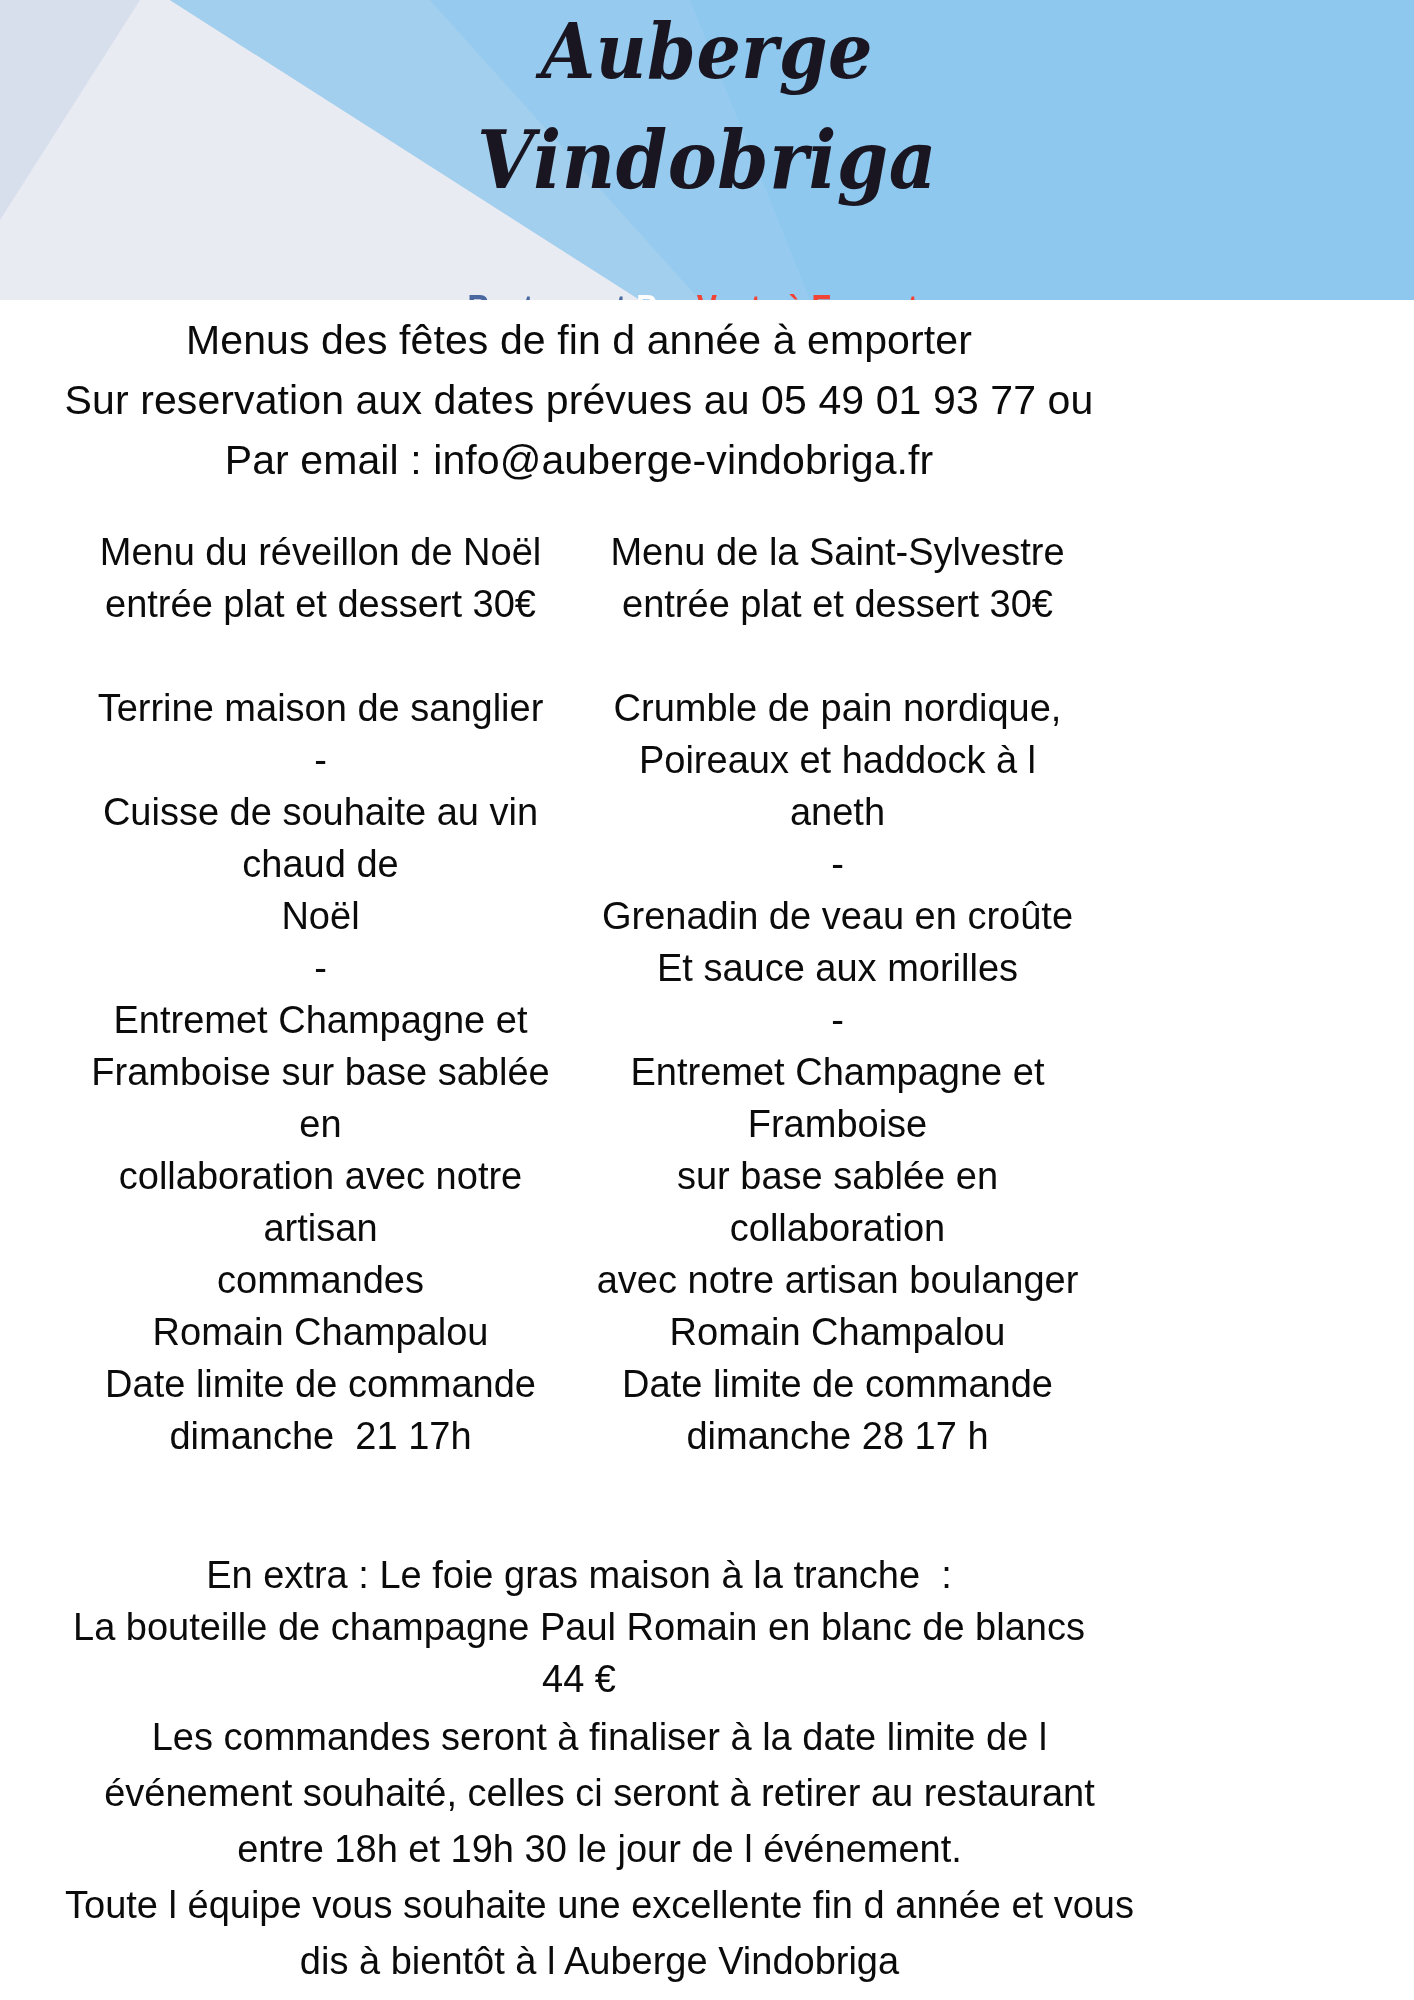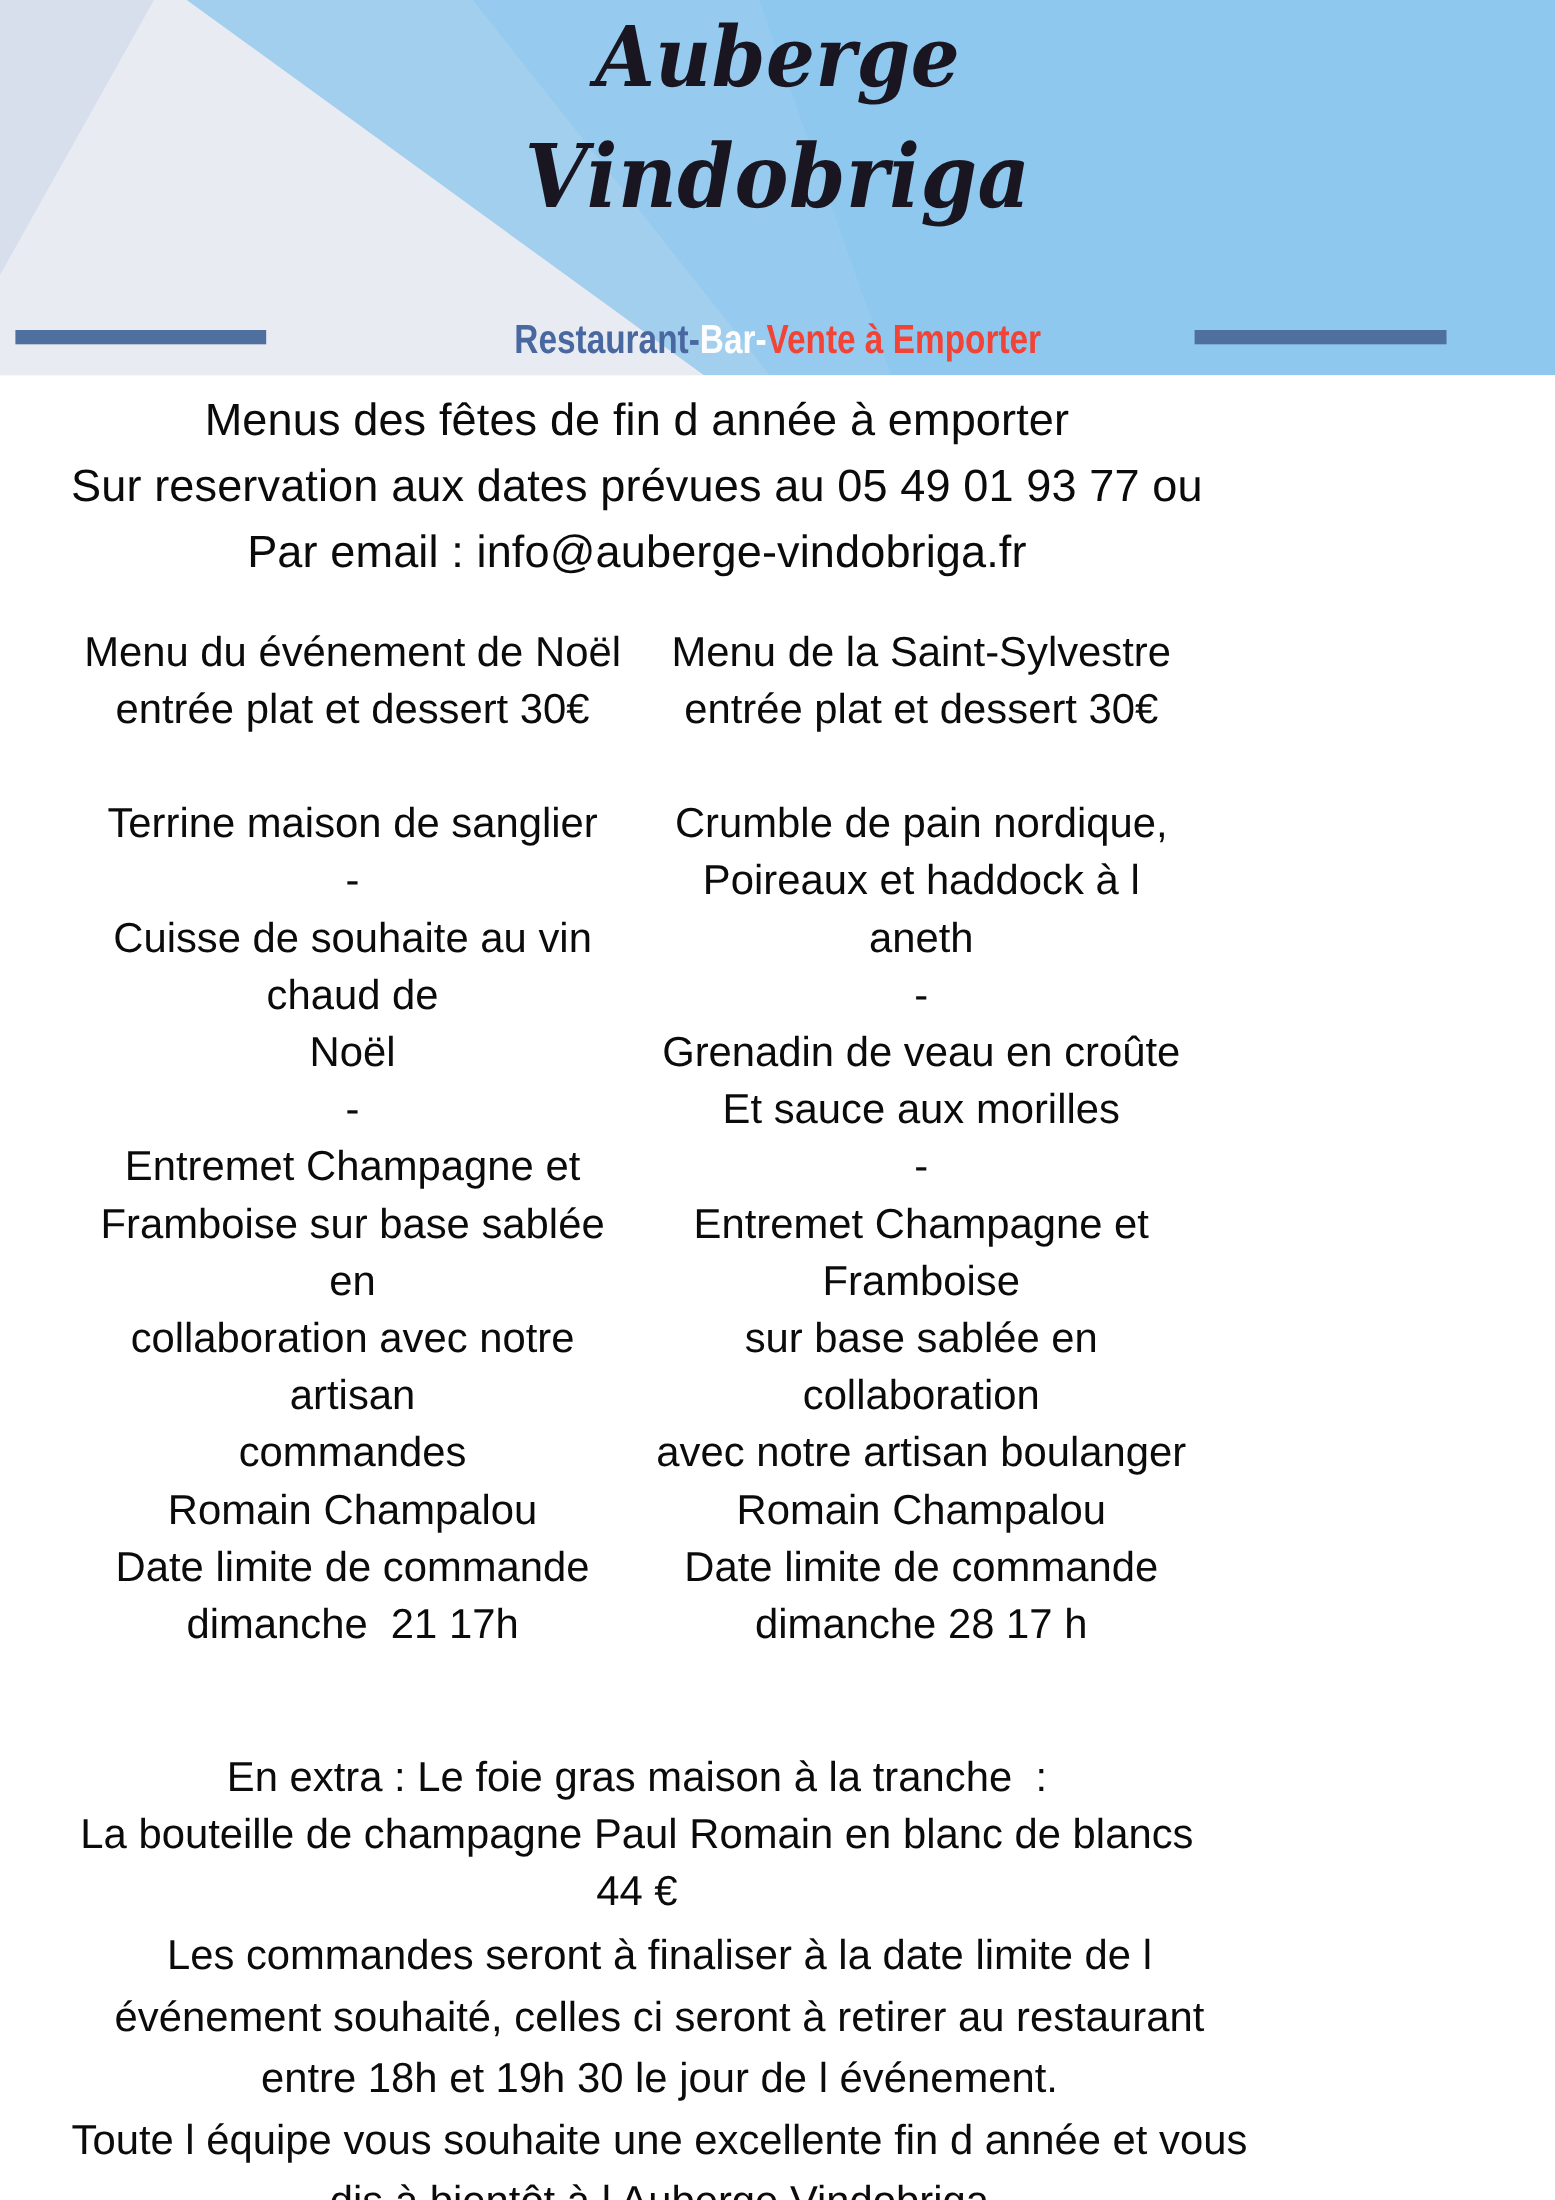--- a/index.html
+++ b/index.html
@@ -13,21 +13,21 @@
     font-family: "Liberation Sans", sans-serif;
     color: #0b0b0b;
     overflow: hidden;
     position: relative;
   }
 
   
   .banner {
     position: relative;
     width: 1414px;
-    height: 341px;
+    height: 300px;
     overflow: hidden;
     background: #8ec8ef;
   }
   .banner-bg-svg {
     position: absolute;
     inset: 0;
     width: 100%;
     height: 100%;
     display: block;
   }
@@ -160,21 +160,21 @@
 
   <div class="intro">
     <div>Menus des fêtes de fin d année à emporter</div>
     <div>Sur reservation aux dates prévues au 05 49 01 93 77 ou</div>
     <div>Par email : info@auberge-vindobriga.fr</div>
   </div>
 
   <div class="columns">
 
     <div class="col col-left">
-      <div class="line">Menu du événement de Noël</div>
+      <div class="line">Menu du réveillon de Noël</div>
       <div class="line">entrée plat et dessert 30€</div>
       <div class="blank"></div>
       <div class="line">Terrine maison de sanglier</div>
       <div class="line">-</div>
       <div class="line">Cuisse de souhaite au vin chaud de</div>
       <div class="line">Noël</div>
       <div class="line">-</div>
       <div class="line">Entremet Champagne et</div>
       <div class="line">Framboise sur base sablée en</div>
       <div class="line">collaboration avec notre artisan</div>

